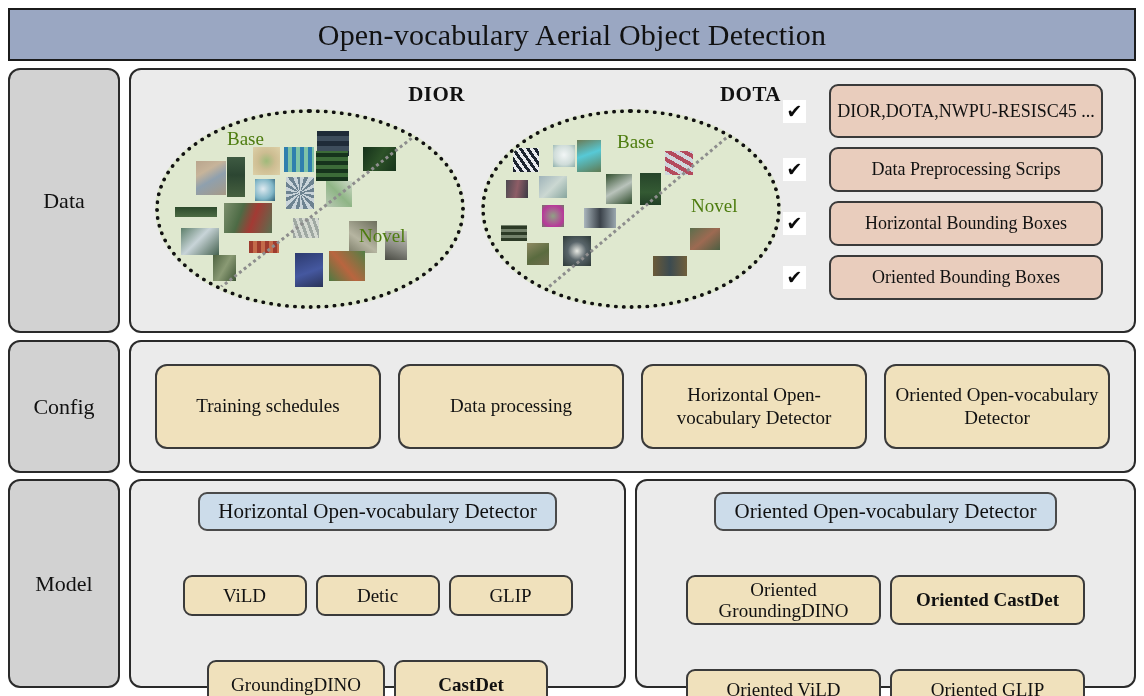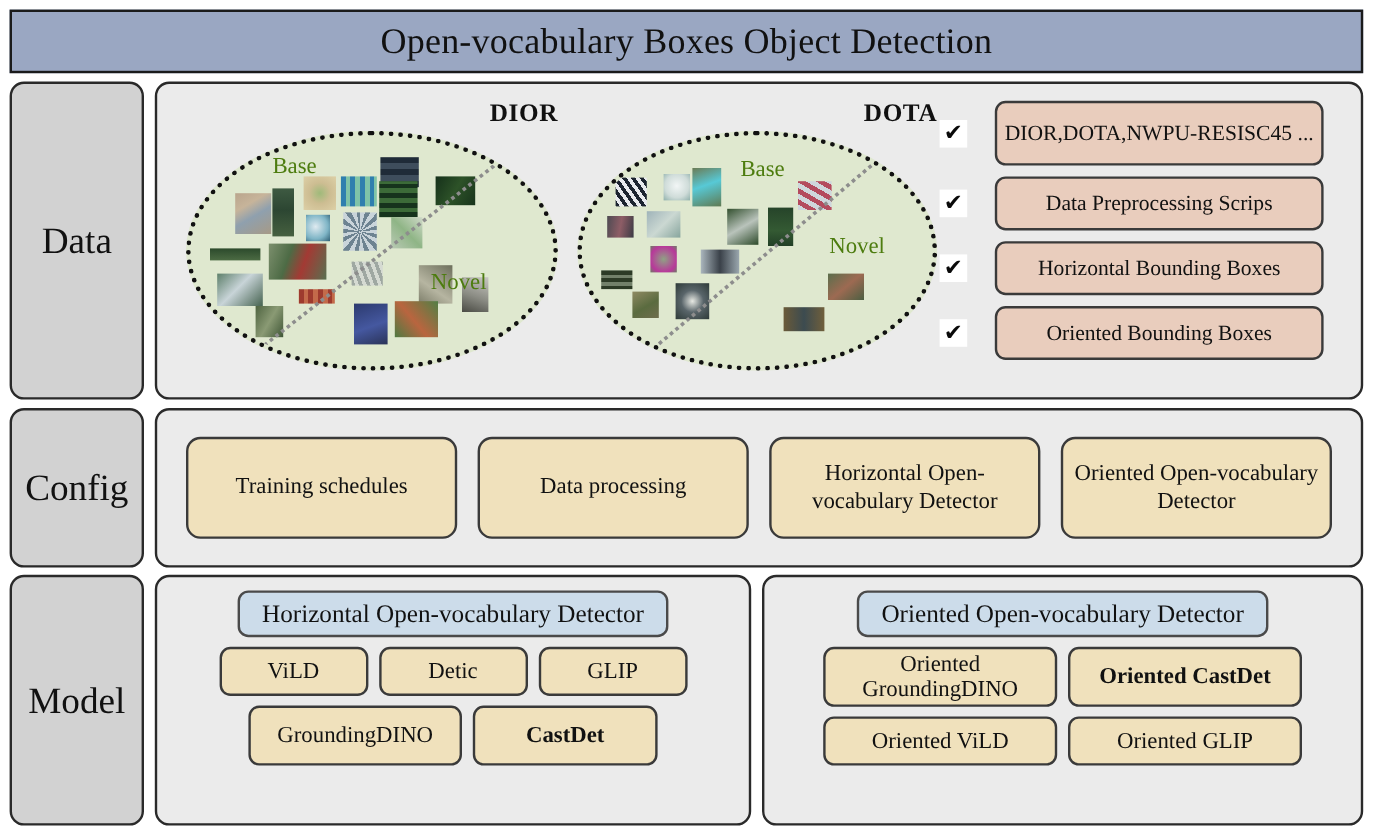--- a/index.html
+++ b/index.html
@@ -52,21 +52,21 @@
     background: #d2d2d2;
     border: 2px solid #2a2a2a;
     border-radius: 12px;
     box-sizing: border-box;
     display: flex;
     align-items: center;
     justify-content: center;
     flex: 0 0 auto;
   }
   .row-label span {
-    font-size: 31px;
+    font-size: 22px;
     color: #111;
   }
   .row-panel {
     background: #ebebeb;
     border: 2px solid #2a2a2a;
     border-radius: 12px;
     box-sizing: border-box;
     position: relative;
     flex: 1 1 auto;
   }
@@ -237,32 +237,33 @@
     border-radius: 9px;
     box-sizing: border-box;
     font-size: 19px;
     color: #111;
     display: flex;
     align-items: center;
     justify-content: center;
     text-align: center;
     line-height: 1.12;
     padding: 14px 6px;
+    margin-top: 36px;
   }
   .model-chip.bold { font-weight: bold; }
   .model-chip.h-one { height: 41px; }
   .model-chip.h-two { height: 50px; }
 </style>
 </head>
 <body>
 
 <div id="root">
 
   <div class="title-bar">
-    <div class="title-text">Open-vocabulary Boxes Object Detection</div>
+    <div class="title-text">Open-vocabulary Aerial Object Detection</div>
   </div>
 
   <div class="row" id="row-data">
     <div class="row-label">
       <span>Data</span>
     </div>
     <div class="row-panel">
 
       <div class="dataset-group" style="left:24px; top:12px; width:310px;">
         <div class="dataset-title">DIOR</div>

